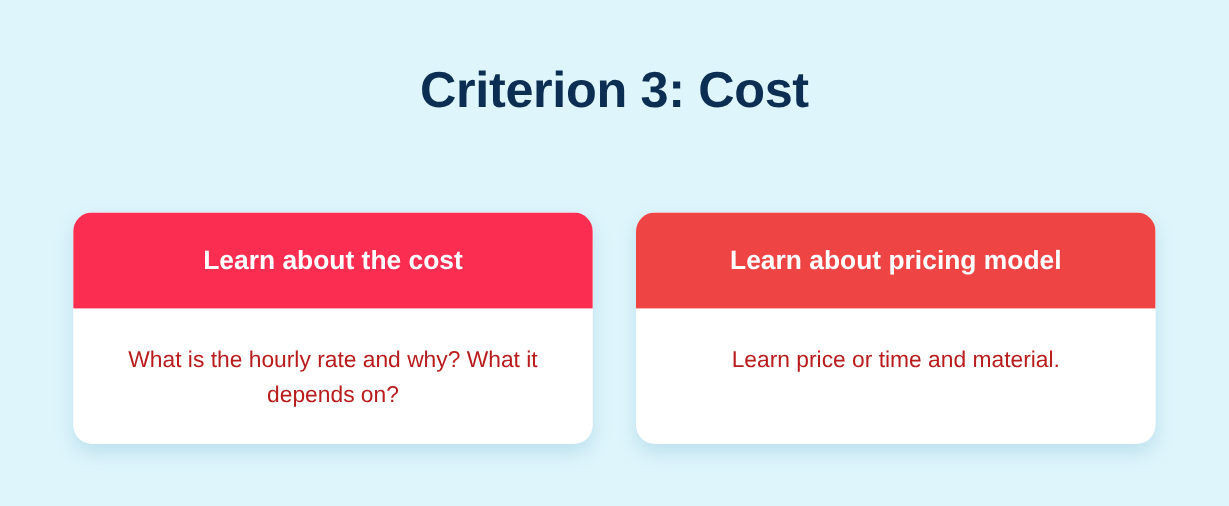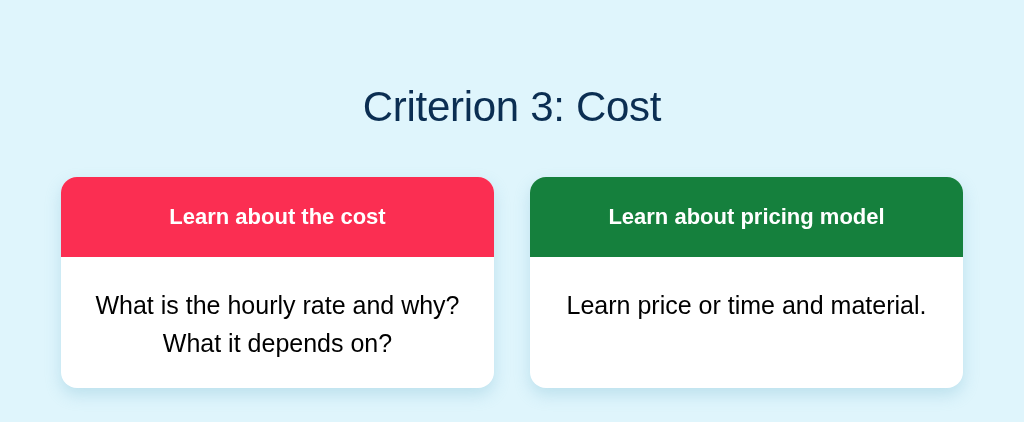--- a/index.html
+++ b/index.html
@@ -21,25 +21,24 @@
     box-sizing: border-box;
   }
 
   .page-title {
     position: absolute;
     top: 52px;
     left: 0;
     width: 1024px;
     text-align: center;
     font-size: 42px;
-    font-weight: normal;
+    font-weight: bold;
     letter-spacing: -0.3px;
     color: #0b2e52;
     line-height: 1.1;
-    margin-top: 32px;
   }
 
   .cards-row {
     position: absolute;
     top: 145px;
     left: 61px;
     width: 902px;
     display: flex;
     flex-direction: row;
     justify-content: space-between;
@@ -72,36 +71,36 @@
     font-weight: bold;
     text-align: center;
     line-height: 1.2;
   }
 
   .card-header--primary {
     background: #fb2e52;
   }
 
   .card-header--secondary {
-    background: #15803d;
+    background: #ef4444;
   }
 
   .card-body {
     flex: 1 1 auto;
     min-height: 108px;
     display: flex;
     align-items: flex-start;
     justify-content: center;
     padding: 30px 26px 26px 26px;
     box-sizing: border-box;
   }
 
   .card-body-text {
-    color: #000000;
-    font-size: 25px;
+    color: #b91c1c;
+    font-size: 19px;
     line-height: 1.5;
     text-align: center;
   }
 </style>
 </head>
 <body>
 
 <div class="slide">
 
   <div class="page-title">Criterion 3: Cost</div>

